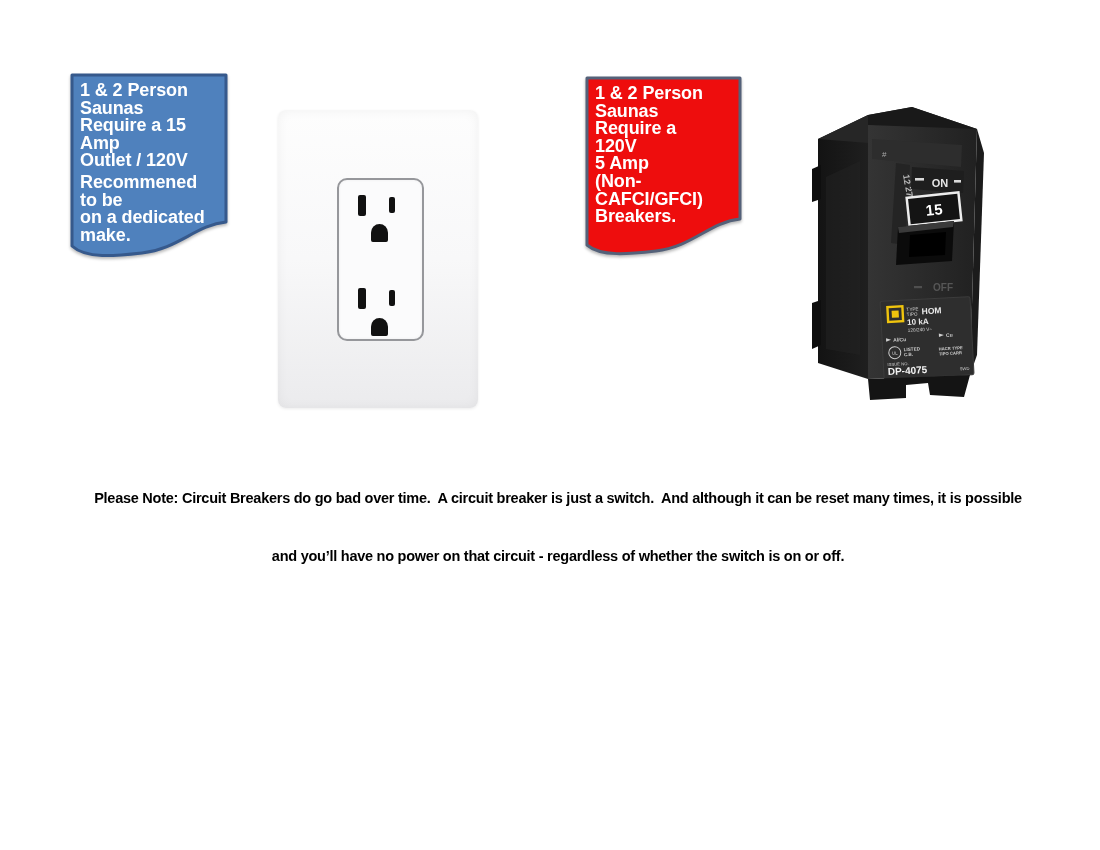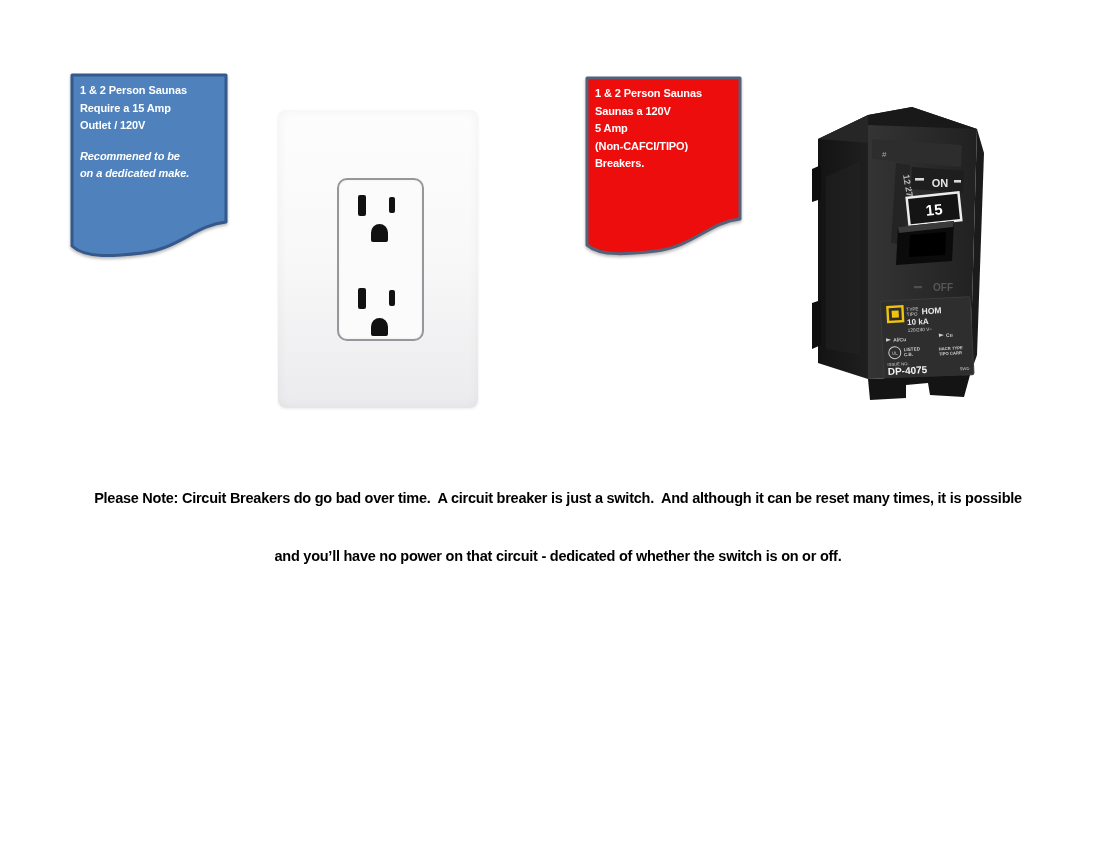--- a/index.html
+++ b/index.html
@@ -8,24 +8,24 @@
     font-family:"Liberation Sans", sans-serif;
   }
   
   .callout{position:absolute;}
   .callout svg{position:absolute;left:0;top:0;width:100%;height:100%;overflow:visible;}
   .callout svg path{filter:drop-shadow(0 2px 1.5px rgba(0,0,0,0.28));stroke-linejoin:round;}
   .callout-blue{left:70px;top:73px;width:158px;height:190px;}
   .callout-red{left:585px;top:76px;width:157px;height:189px;}
   .callout-text{
     position:absolute;left:10px;top:9px;right:20px;
-    color:#ffffff;font-weight:bold;font-size:11px;line-height:17.6px;
+    color:#ffffff;font-weight:bold;font-size:18px;line-height:17.6px;
     letter-spacing:-0.1px;
   }
-  .callout-text .para2{margin-top:13px;font-style:italic;}
+  .callout-text .para2{margin-top:4px;}
   
   .outlet{position:absolute;left:278px;top:110px;width:200px;height:298px;}
   .plate{
     position:absolute;inset:0;border-radius:8px;
     background:linear-gradient(180deg,#fdfdfd 0%,#f8f8f9 50%,#ebebed 100%);
     box-shadow:inset 0 0 12px rgba(0,0,0,0.05), 0 1px 3px rgba(0,0,0,0.08);
   }
   .face{
     position:absolute;left:59px;top:68px;width:83px;height:159px;
     border:2px solid #96979b;border-radius:10px;background:#fbfbfc;
@@ -80,23 +80,23 @@
       <div class="slot ground-b"></div>
     </div>
   </div>
 
   <div class="callout callout-red">
     <svg viewBox="0 0 157 189" preserveAspectRatio="none">
       <path stroke-width="3" d="M2,2 H155 V143 C125,146 107,171 71,175 C44,178 16,181 2,169 Z" fill="#ee0d0d" stroke="#546179"></path>
     </svg>
     <div class="callout-text">
       <div>1 &amp; 2 Person Saunas</div>
-      <div>Saunas a 120V</div>
+      <div>Require a 120V</div>
       <div>5 Amp</div>
-      <div>(Non-CAFCI/TIPO)</div>
+      <div>(Non-CAFCI/GFCI)</div>
       <div>Breakers.</div>
     </div>
   </div>
 
   <div class="breaker">
     <svg viewBox="0 0 175 297">
       <defs>
         <linearGradient id="gf" x1="0" y1="0" x2="1" y2="0">
           <stop offset="0" stop-color="#343434"></stop>
           <stop offset="1" stop-color="#212121"></stop>
@@ -166,16 +166,16 @@
         <text x="74" y="268" font-size="10" font-weight="bold" fill="#f2f2f2">DP-4075</text>
         <text x="146" y="267" font-size="4.2" fill="#cfcfcf">SWD</text>
       </g>
 
       <polygon points="56,274 158,270 152,292 118,290 116,278 94,280 94,293 58,295" fill="#141414"></polygon>
     </svg>
   </div>
 
   <div class="note">
     <div class="note-line">Please Note: Circuit Breakers do go bad over time.  A circuit breaker is just a switch.  And although it can be reset many times, it is possible</div>
-    <div class="note-line">and you’ll have no power on that circuit - dedicated of whether the switch is on or off.</div>
+    <div class="note-line">and you’ll have no power on that circuit - regardless of whether the switch is on or off.</div>
   </div>
 
 </div>
 
 </body></html>

